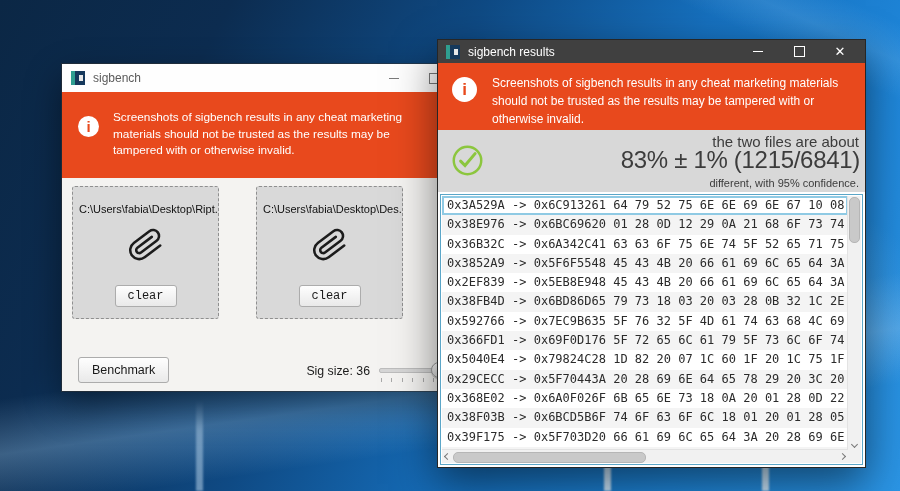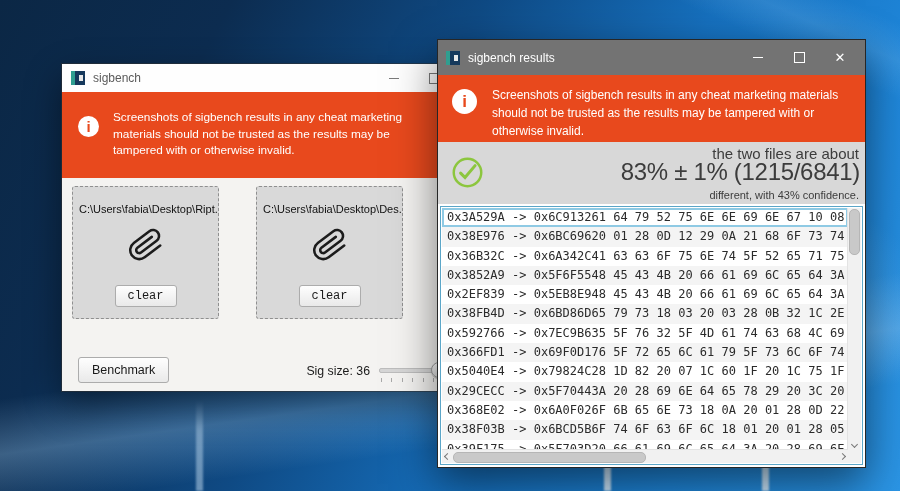--- a/index.html
+++ b/index.html
@@ -60,21 +60,21 @@
   .slider-track{position:absolute;top:6px;left:0;right:0;height:3px;background:#D6D6D6;
     border:1px solid #BDBDBD;border-radius:2px;}
   .slider-thumb{position:absolute;top:0;left:calc(56% - 7px);width:14px;height:14px;border-radius:50%;
     background:linear-gradient(#FDFDFD,#DCDCDC);border:1px solid #9F9F9F;box-shadow:0 1px 1px rgba(0,0,0,.25);}
   .slider-ticks{position:absolute;top:16px;left:2px;right:1px;height:4px;
     background:repeating-linear-gradient(90deg,#A9A9A9 0 1px,transparent 1px 10.4px);}
 
   
   .win-right{position:absolute;left:437px;top:39px;width:427px;height:427px;background:#fff;
     border:1px solid #262626;box-shadow:0 16px 40px rgba(0,0,0,.5);display:flex;flex-direction:column;}
-  .wr-titlebar{height:35px;background:#737373;color:#fff;display:flex;align-items:center;padding:0 8px;flex:none;text-align:right;}
+  .wr-titlebar{height:23px;background:#404040;color:#fff;display:flex;align-items:center;padding:0 8px;flex:none;text-align:right;}
   .wr-title{font-size:12px;color:#fff;}
   .wr-controls{margin-left:auto;display:flex;gap:27px;color:#fff;align-items:center;padding-right:10px;}
   .wr-banner{height:58px;padding:9px 12px 0 14px;gap:15px;}
   .wr-info{width:25px;height:25px;font-size:17px;margin-top:5px;}
   .wr-banner .banner-text{max-width:352px;font-size:12px;line-height:18px;padding-top:2px;}
   .wr-results{height:62px;background:#D8D8D8;position:relative;flex:none;}
   .check-wrap{position:absolute;left:13px;top:14px;}
   .headline{position:absolute;right:5px;top:50%;transform:translateY(-54%);font-size:24px;
     color:#3C3C3C;white-space:nowrap;letter-spacing:-.3px;}
   .note-top{position:absolute;right:6px;top:3px;font-size:15px;color:#3C3C3C;}
@@ -181,21 +181,21 @@
     </div>
     <div class="wr-results">
       <span class="check-wrap">
         <svg width="33" height="33" viewBox="0 0 24 24">
           <circle cx="12" cy="12" r="10" fill="none" stroke="#8CC63E" stroke-width="1.8"></circle>
           <path d="M7 12.5l3.2 3.2L17.5 7" fill="none" stroke="#8CC63E" stroke-width="2.2" stroke-linecap="round"></path>
         </svg>
       </span>
       <span class="note-top">the two files are about</span>
       <span class="headline">83% ± 1% (1215/6841)</span>
-      <span class="note-bottom">different, with 43% confidence.</span>
+      <span class="note-bottom">different, with 95% confidence.</span>
     </div>
     <div class="list-wrap">
       <div class="hexlist">
         <div class="rows">
             <div class="hex-row selected">0x3A529A -&gt; 0x6C913261 64 79 52 75 6E 6E 69 6E 67 10 08 12 1F 0A 1</div>
             <div class="hex-row alt">0x38E976 -&gt; 0x6BC69620 01 28 0D 12 29 0A 21 68 6F 73 74 5F 66 72 6</div>
             <div class="hex-row">0x36B32C -&gt; 0x6A342C41 63 63 6F 75 6E 74 5F 52 65 71 75 65 73 74 4</div>
             <div class="hex-row alt">0x3852A9 -&gt; 0x5F6F5548 45 43 4B 20 66 61 69 6C 65 64 3A 20 28 69 6</div>
             <div class="hex-row">0x2EF839 -&gt; 0x5EB8E948 45 43 4B 20 66 61 69 6C 65 64 3A 20 28 69 6</div>
             <div class="hex-row alt">0x38FB4D -&gt; 0x6BD86D65 79 73 18 03 20 03 28 0B 32 1C 2E 43 53 56 4</div>

